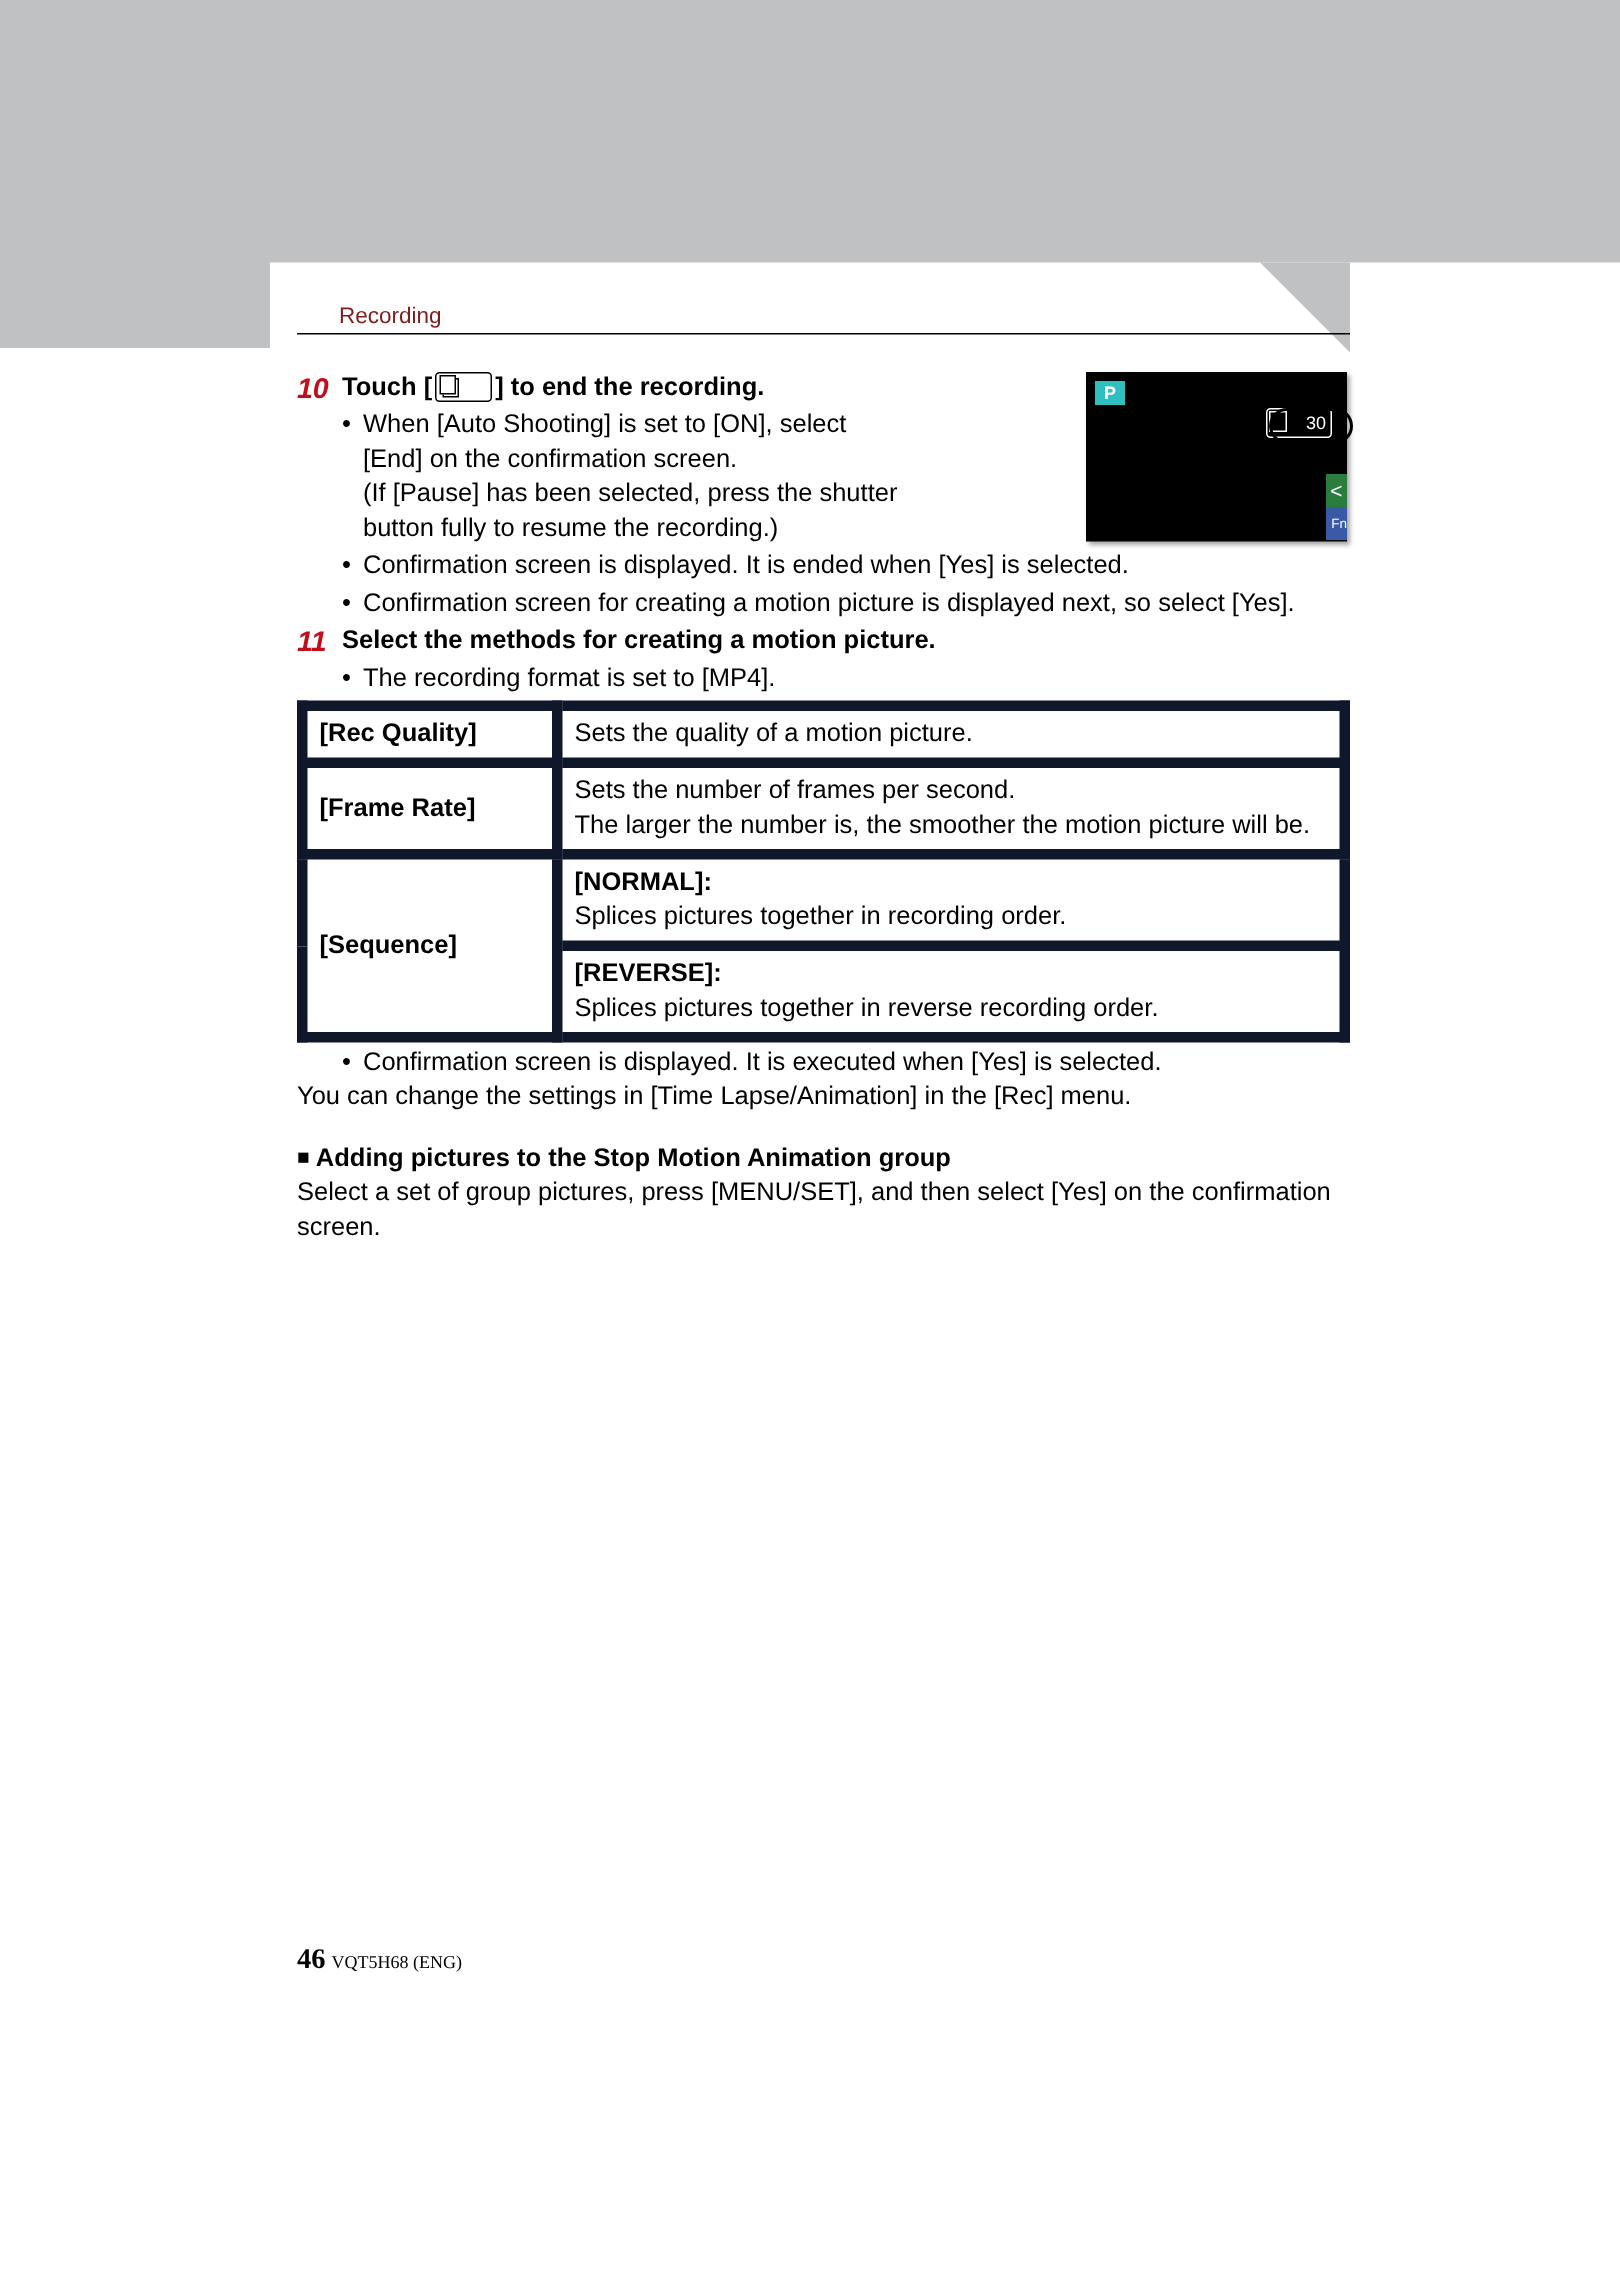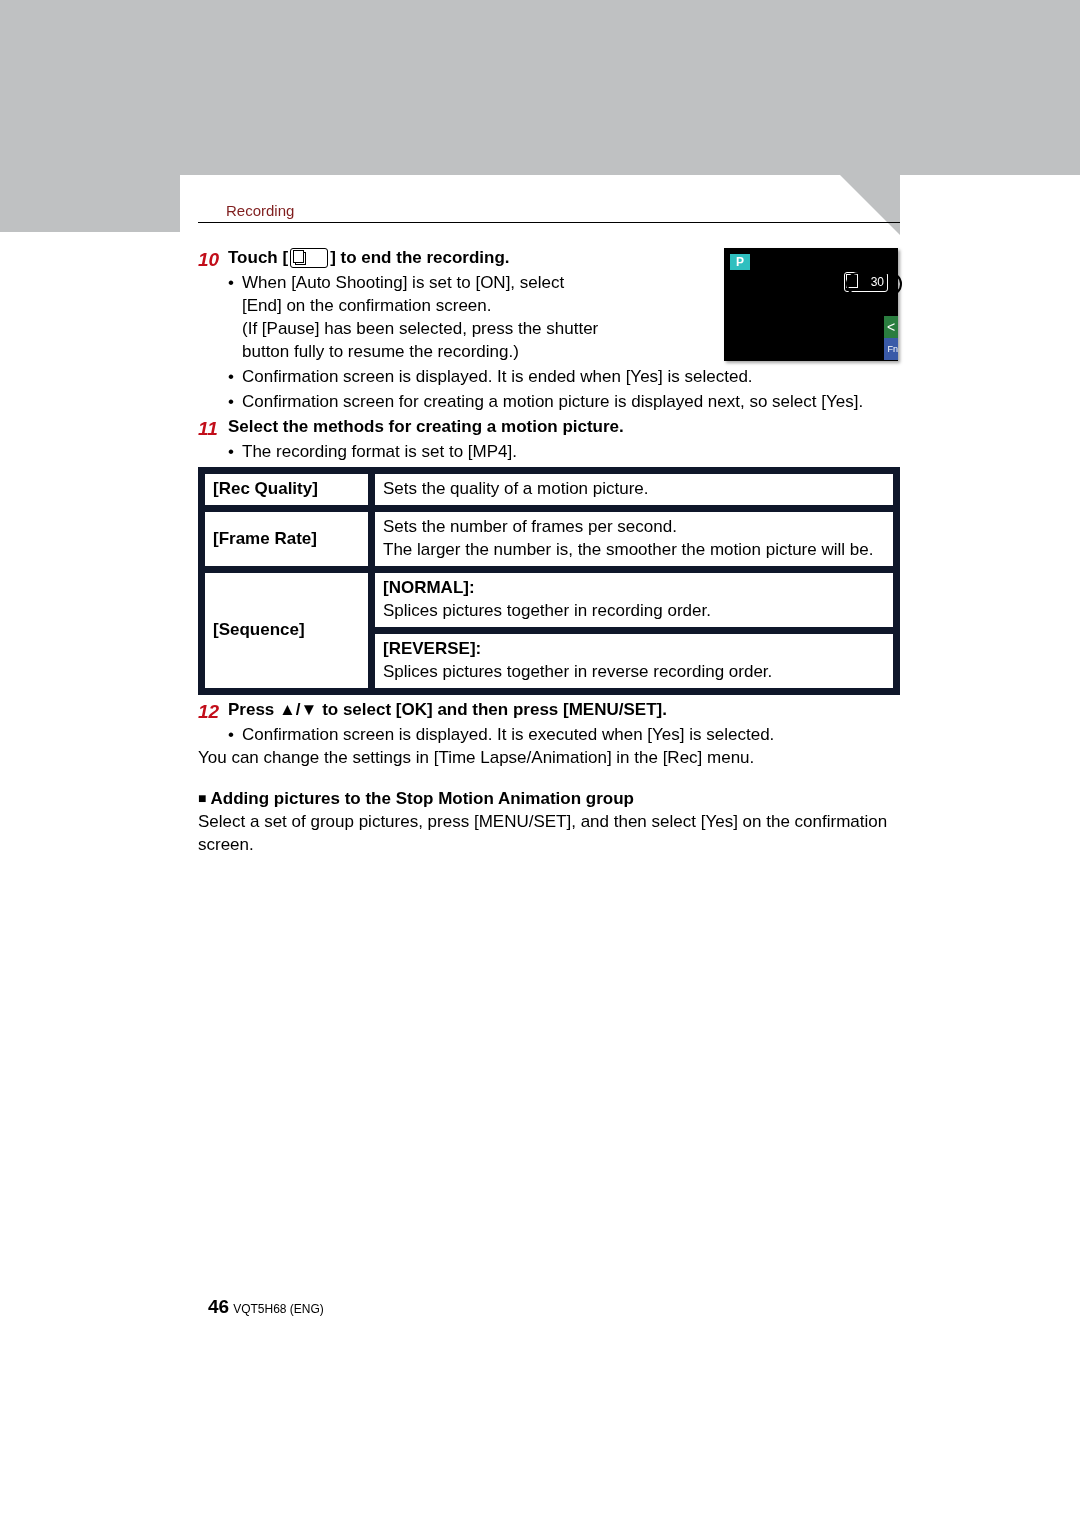--- a/index.html
+++ b/index.html
@@ -120,22 +120,23 @@
       border: 7px solid #0f172a; padding: 4px 8px;
       text-align: left; vertical-align: top;
       font-size: 17px;
     }
     .table th { width: 170px; font-weight: bold; vertical-align: middle; }
     .h2 { font-weight: bold; margin-top: 18px; }
     .sq { font-size: 14px; vertical-align: 1px; }
     .ital6 { color: #c20e1a; font-style: italic; font-weight: bold; }
     .page-num {
       position: absolute;
-      left: 208px; top: 1294px;
+      left: 198px; top: 1294px;
       font-size: 17px;
+      font-family: Liberation Serif, serif;
     }
     .page-num .pn { font-weight: bold; font-size: 19px; }
     .page-num .doc-id { font-size: 12px; margin-left: 4px; }
     .mini-icon {
       display: inline-block; vertical-align: -5px;
       width: 38px; height: 20px;
       border: 1px solid #000; border-radius: 3px;
       position: relative; margin: 0 2px;
     }
     .mini-icon::before {
@@ -215,24 +216,20 @@
     </tr>
     <tr>
       <td>
         <b>[REVERSE]:</b><br>
         <span>Splices pictures together in reverse recording order.</span>
       </td>
     </tr>
   </tbody>
     </table>
 
-  <div class="step-row" style="margin-top:4px;">
-    <span class="step-num">12</span>
-    <span class="step-title">Press ▲/▼ to select [OK] and then press [MENU/SET].</span>
-  </div>
   <div class="bullets-wide">
     <div class="bullet">Confirmation screen is displayed. It is executed when [Yes] is selected.</div>
   </div>
 
   <div>You can change the settings in [Time Lapse/Animation] in the [Rec] menu.</div>
 
   <div class="h2">
     <span class="sq">■</span>
     <span>Adding pictures to the Stop Motion Animation group</span>
   </div>

